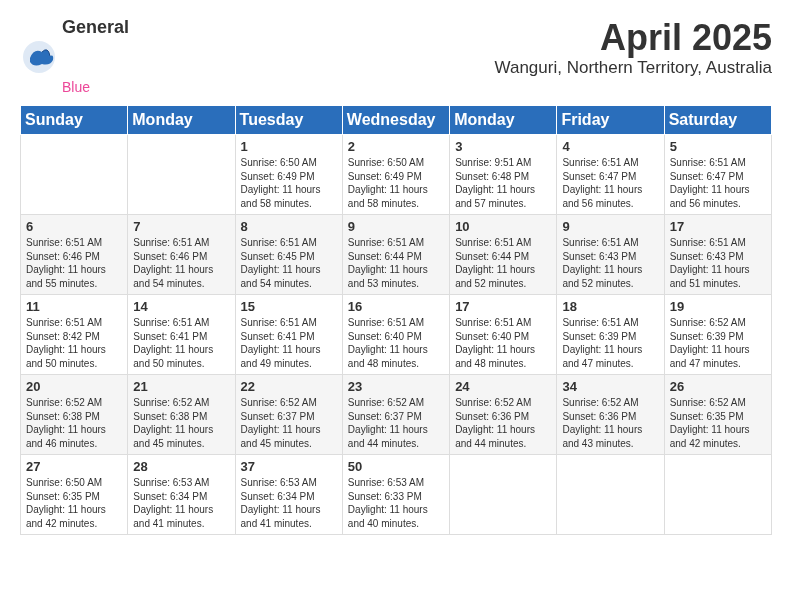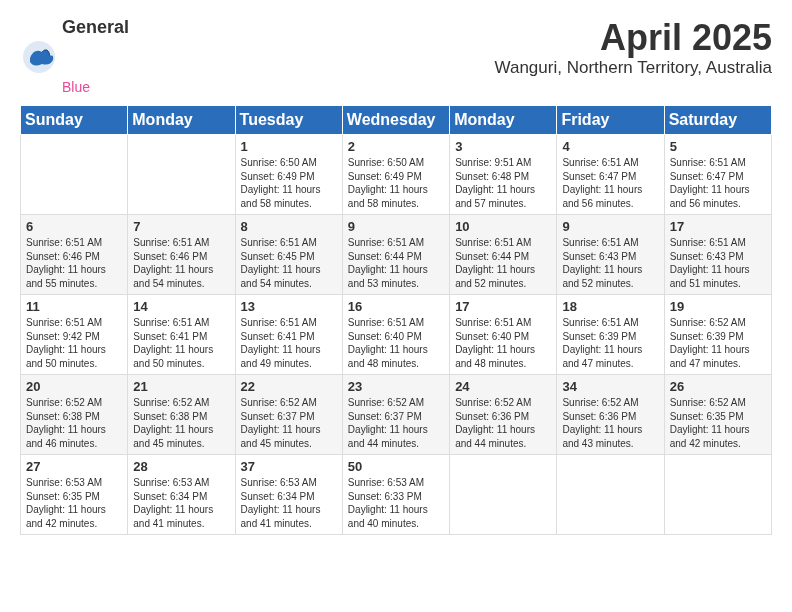--- a/index.html
+++ b/index.html
@@ -214,31 +214,31 @@
             <span class="day-num">17</span>
             <div class="day-info">Sunrise: 6:51 AM
 Sunset: 6:43 PM
 Daylight: 11 hours and 51 minutes.</div>
           </td>
         </tr>
         <tr>
           <td>
             <span class="day-num">11</span>
             <div class="day-info">Sunrise: 6:51 AM
-Sunset: 9:42 PM
+Sunset: 8:42 PM
 Daylight: 11 hours and 50 minutes.</div>
           </td>
           <td>
             <span class="day-num">14</span>
             <div class="day-info">Sunrise: 6:51 AM
 Sunset: 6:41 PM
 Daylight: 11 hours and 50 minutes.</div>
           </td>
           <td>
-            <span class="day-num">13</span>
+            <span class="day-num">15</span>
             <div class="day-info">Sunrise: 6:51 AM
 Sunset: 6:41 PM
 Daylight: 11 hours and 49 minutes.</div>
           </td>
           <td>
             <span class="day-num">16</span>
             <div class="day-info">Sunrise: 6:51 AM
 Sunset: 6:40 PM
 Daylight: 11 hours and 48 minutes.</div>
           </td>
@@ -301,21 +301,21 @@
           <td>
             <span class="day-num">26</span>
             <div class="day-info">Sunrise: 6:52 AM
 Sunset: 6:35 PM
 Daylight: 11 hours and 42 minutes.</div>
           </td>
         </tr>
         <tr>
           <td>
             <span class="day-num">27</span>
-            <div class="day-info">Sunrise: 6:53 AM
+            <div class="day-info">Sunrise: 6:50 AM
 Sunset: 6:35 PM
 Daylight: 11 hours and 42 minutes.</div>
           </td>
           <td>
             <span class="day-num">28</span>
             <div class="day-info">Sunrise: 6:53 AM
 Sunset: 6:34 PM
 Daylight: 11 hours and 41 minutes.</div>
           </td>
           <td>

